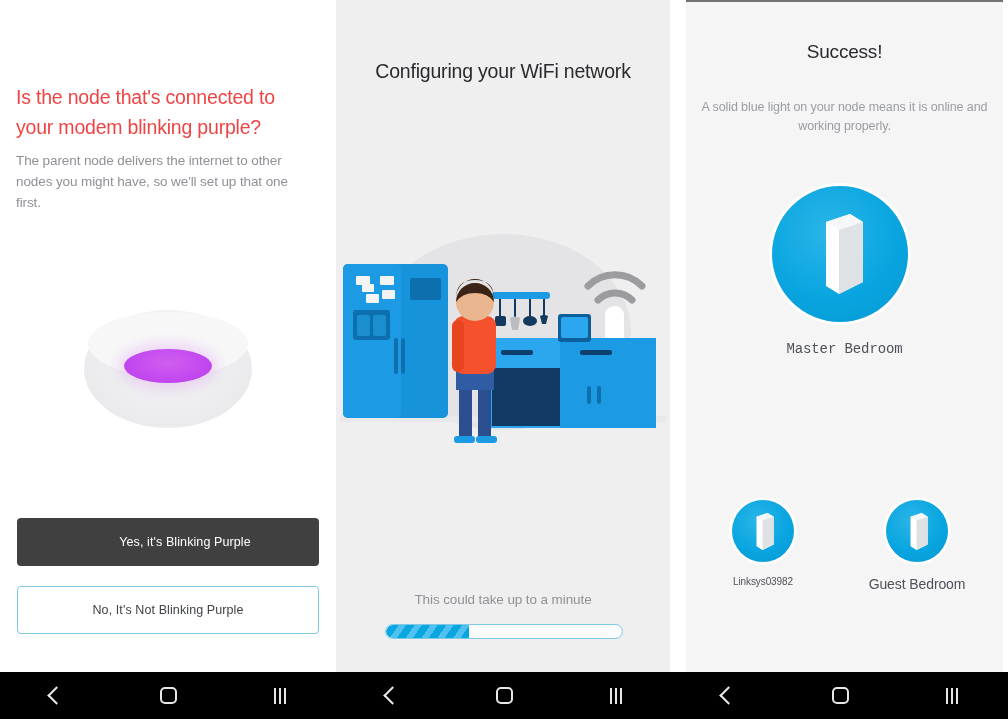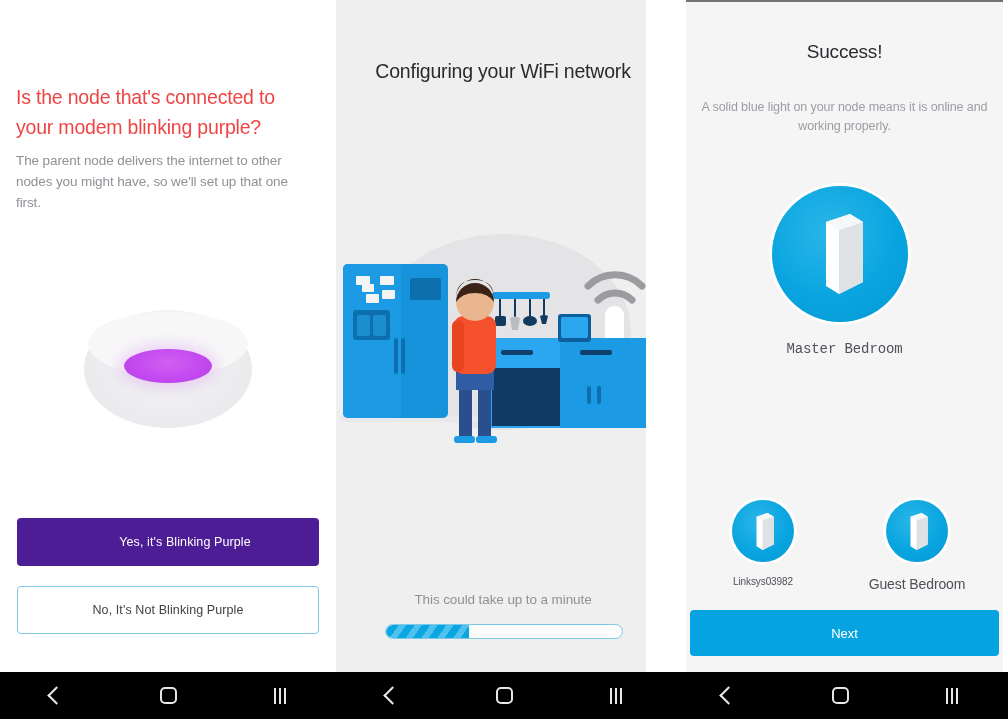--- a/index.html
+++ b/index.html
@@ -7,21 +7,21 @@
     width: 1008px; height: 719px;
     background: #ffffff;
     font-family: "Liberation Sans", sans-serif;
     overflow: hidden;
   }
   .screen { position: relative; width: 1008px; height: 719px; background:#ffffff; }
 
   
   .panel { position: absolute; top: 0; height: 672px; overflow: hidden; }
   .panel-1 { left: 0;   width: 334px; background: #ffffff; }
-  .panel-2 { left: 336px; width: 310px; background: #efeff0; }
+  .panel-2 { left: 336px; width: 334px; background: #efeff0; }
   .panel-3 { left: 686px; width: 317px; background: #f5f5f6; border-top: 2px solid #737373; }
 
   
   .p1-head {
     position: absolute; left: 16px; top: 82px; width: 300px;
     font-size: 19.5px; line-height: 30px; color: #ef4444;
     font-weight: 400; letter-spacing: -0.2px;
   }
   .p1-sub {
     position: absolute; left: 16px; top: 150px; width: 292px;
@@ -43,21 +43,21 @@
     background: radial-gradient(ellipse at 50% 40%, #d05ff0 0%, #c44af0 55%, #b43ae4 100%);
     box-shadow: 0 0 14px 5px rgba(200,80,240,0.22);
   }
 
   .btn {
     position: absolute; left: 17px; width: 302px; height: 48px;
     border-radius: 4px; font-size: 12.5px; letter-spacing: 0.1px;
     display: flex; align-items: center; justify-content: center;
     cursor: pointer; user-select: none;
   }
-  .btn-primary { top: 518px; background: #4c1d95; color: #ffffff; border: none; padding-left: 34px; }
+  .btn-primary { top: 518px; background: #404040; color: #ffffff; border: none; padding-left: 34px; }
   .btn-outline {
     top: 586px; background: #ffffff; color: #3f4246;
     border: 1px solid #7fc9e6;
   }
 
   
   .p2-head {
     position: absolute; left: 0; top: 60px; width: 334px; text-align: center;
     font-size: 19.5px; color: #2a2a2e; letter-spacing: -0.2px;
   }
@@ -243,21 +243,20 @@
 
     <div class="node-circle node-small node-s2">
       <svg class="tower" style="left:18px;top:10px;width:26px;height:43px" viewBox="0 0 56 92">
         <polygon points="14,14 38,6 51,14 51,74 27,86 14,78" fill="#ffffff"></polygon>
         <polygon points="14,14 38,6 51,14 27,22" fill="#f6f7f8"></polygon>
         <polygon points="27,22 51,14 51,74 27,86" fill="#dfe2e5"></polygon>
       </svg>
     </div>
     <div class="node-label label-s2">Guest Bedroom</div>
 
-    <div class="btn-next">Next</div>
   </div>
 
   <div class="navbar nav-1">
     <div class="nav-btn">
         <span class="ic-back"></span>
       </div>
     <div class="nav-btn">
         <span class="ic-home"></span>
       </div>
     <div class="nav-btn">

